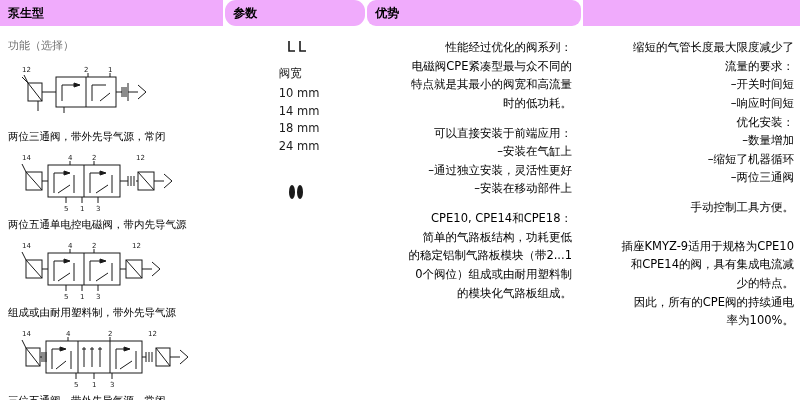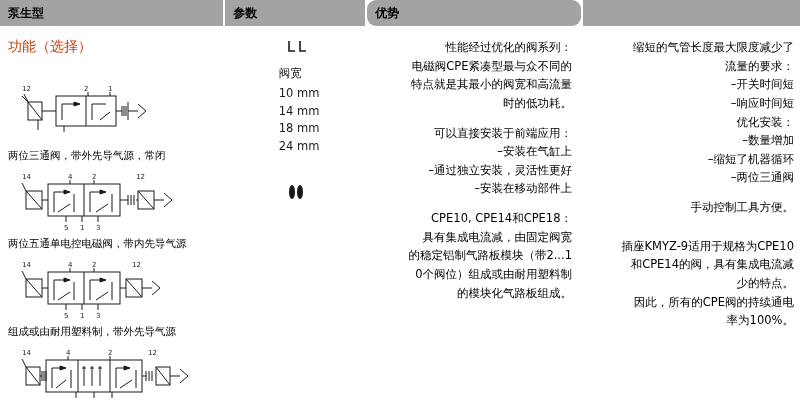--- a/index.html
+++ b/index.html
@@ -21,55 +21,55 @@
     height: 400px;
   }
   
   .header-row {
     display: flex;
     width: 800px;
     height: 26px;
     box-sizing: border-box;
   }
   .hdr-cell {
-    background: #a3a3a3;
+    background: #f0abfc;
     height: 26px;
     box-sizing: border-box;
     display: flex;
     align-items: center;
     padding-left: 8px;
     font-size: 12px;
     font-weight: bold;
     color: #000;
     margin-right: 2px;
   }
   .hdr-c1 { width: 228px; }
-  .hdr-c2 { width: 143px; }
+  .hdr-c2 { width: 143px; border-radius: 11px; }
   .hdr-c3 { width: 218px; border-radius: 9px; }
   .hdr-c4 { width: 222px; margin-right: 0; }
 
   
   .cols {
     display: flex;
     width: 800px;
     box-sizing: border-box;
   }
   .col {
     box-sizing: border-box;
     padding-top: 12px;
   }
   .col1 { width: 230px; padding-left: 8px; }
   .col2 { width: 128px; padding-left: 10px; }
   .col3 { width: 220px; padding-left: 8px; padding-right: 6px; }
   .col4 { width: 222px; padding-left: 8px; padding-right: 6px; }
 
   .fn-title {
-    font-size: 14px;
-    margin-bottom: 26px;
-    color: #c2410c;
+    font-size: 11px;
+    margin-bottom: 10px;
+    color: #737373;
   }
 
   .symbol-block {
     margin-bottom: 6px;
   }
   .symbol-caption {
     font-size: 10.5px;
     color: #000;
     margin-top: 2px;
     margin-bottom: 8px;
@@ -345,21 +345,21 @@
         <span class="line">时的低功耗。</span>
       </p>
       <p class="para">
         <span class="line">可以直接安装于前端应用：</span>
         <span class="line">–安装在气缸上</span>
         <span class="line">–通过独立安装，灵活性更好</span>
         <span class="line">–安装在移动部件上</span>
       </p>
       <p class="para">
         <span class="line">CPE10, CPE14和CPE18：</span>
-        <span class="line">具有集成电流减，由固定阀宽</span>
+        <span class="line">简单的气路板结构，功耗更低</span>
         <span class="line">的稳定铝制气路板模块（带2...1</span>
         <span class="line">0个阀位）组成或由耐用塑料制</span>
         <span class="line">的模块化气路板组成。</span>
       </p>
     </div>
 
     <div class="col col4">
       <p class="para">
         <span class="line">缩短的气管长度最大限度减少了</span>
         <span class="line">流量的要求：</span>

